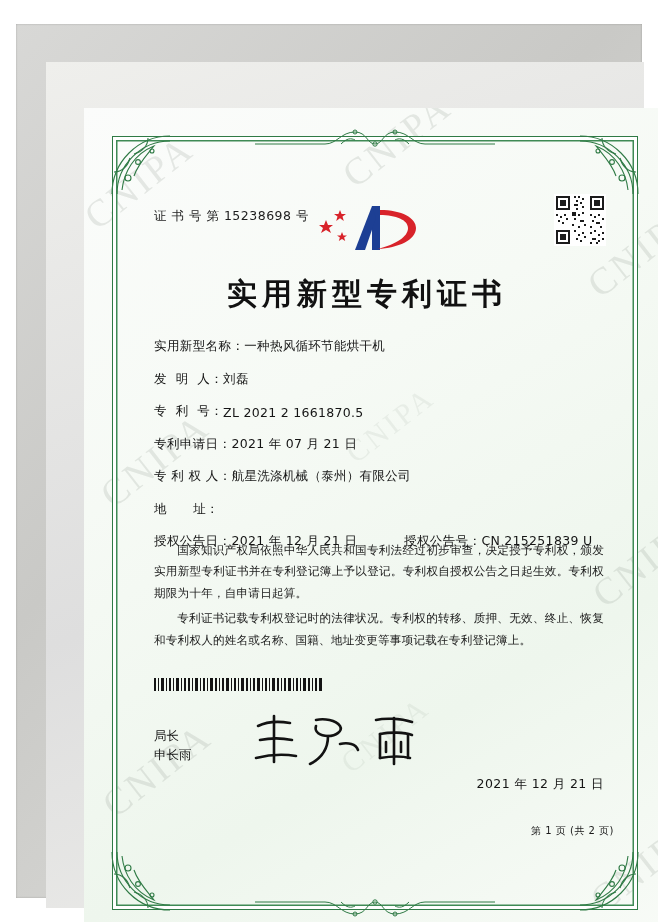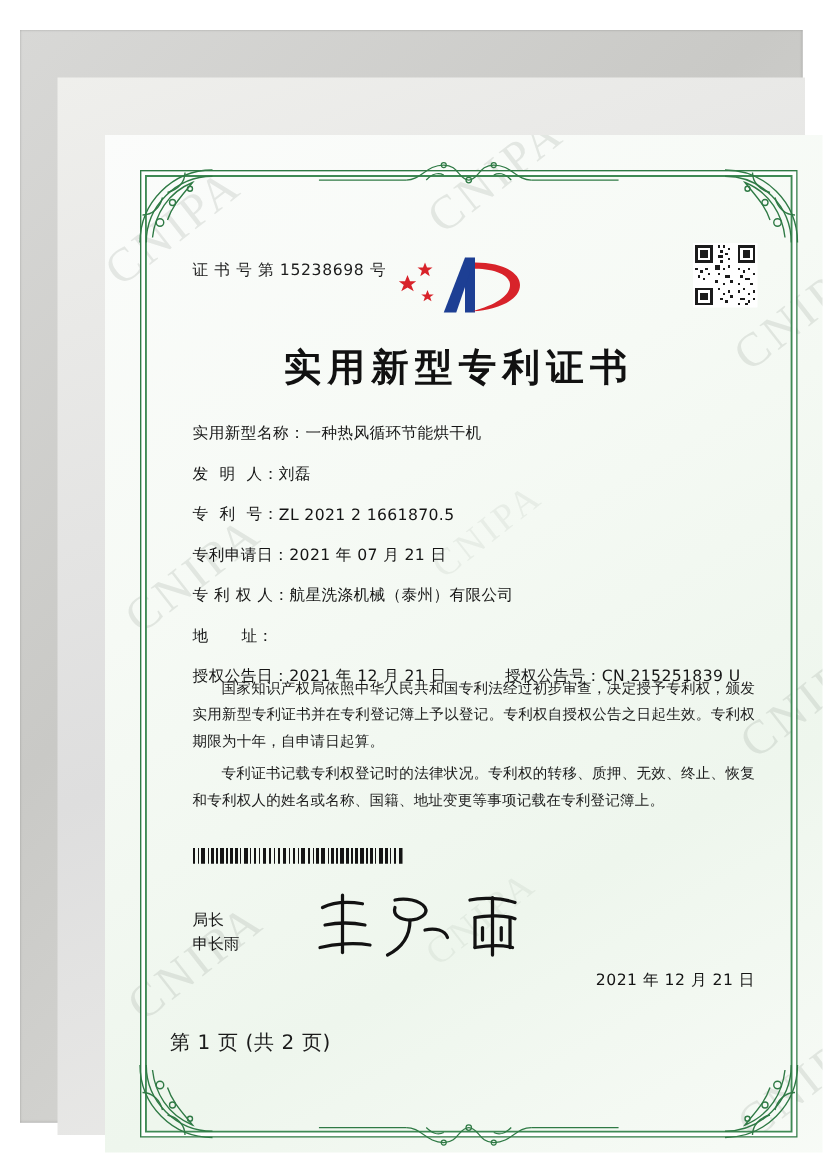--- a/index.html
+++ b/index.html
@@ -154,21 +154,21 @@
   }
 
   .fields {
     position: absolute;
     left: 18px;
     right: 8px;
     top: 182px;
   }
   .field-row {
     display: flex;
-    align-items: center;
+    align-items: flex-end;
     margin-bottom: 15.5px;
     font-size: 12.5px;
     color: #151515;
     font-family: "DejaVu Sans", sans-serif;
   }
   .field-label {
     flex: 0 0 auto;
     white-space: pre;
     letter-spacing: 0.4px;
   }
@@ -233,22 +233,22 @@
     font-size: 12.5px;
     color: #151515;
     letter-spacing: 0.4px;
   }
 
   .page-no {
     position: absolute;
     left: 0;
     right: 0;
     top: 668px;
-    text-align: left;
-    font-size: 16px;
+    text-align: right;
+    font-size: 10px;
     color: #1a1a1a;
     letter-spacing: 0.5px;
   }
 
   .footnote {
     position: absolute;
     left: 0;
     right: 0;
     top: 706px;
     text-align: center;

